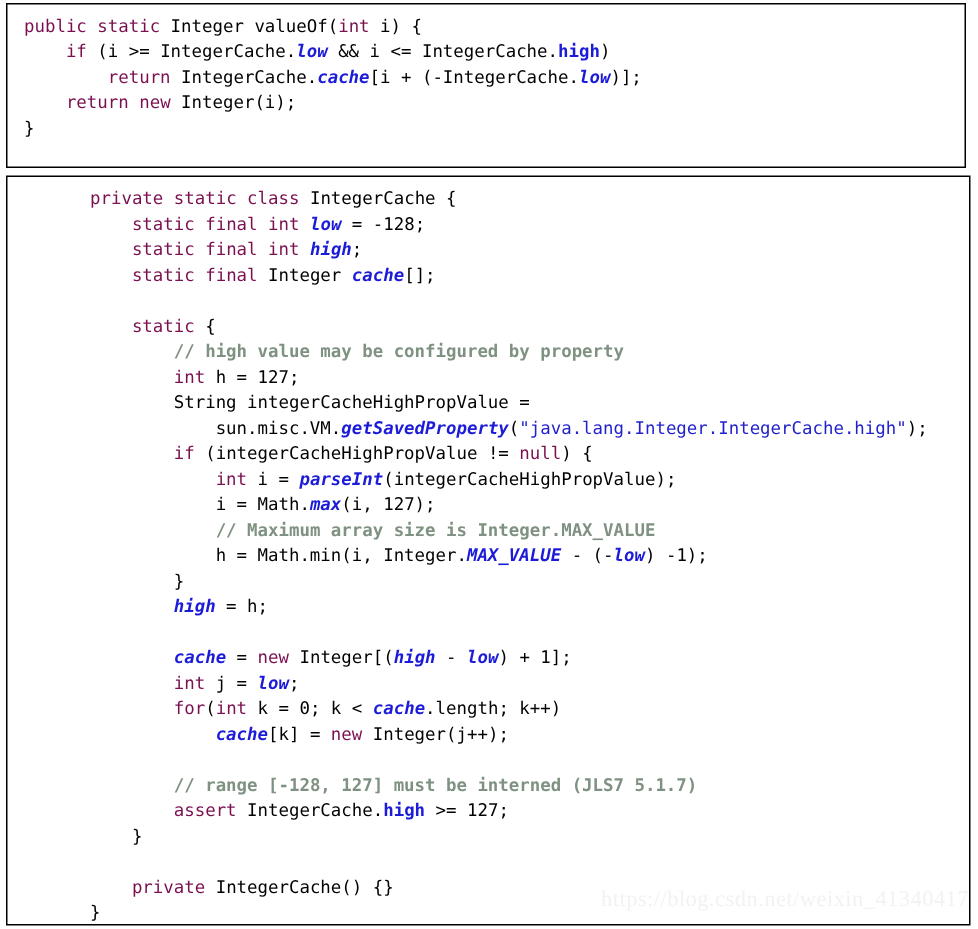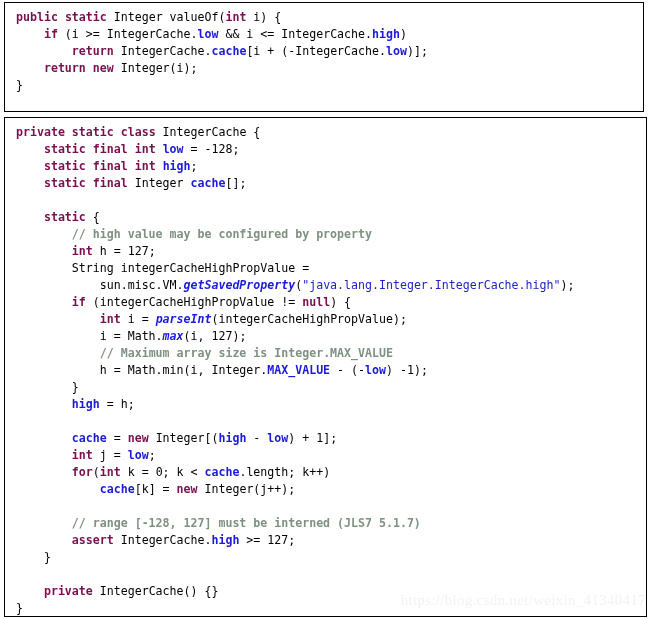--- a/index.html
+++ b/index.html
@@ -31,39 +31,40 @@
     left: 4px;
     top: 2px;
     width: 640px;
     height: 110px;
   }
   #box-bottom {
     left: 4px;
     top: 117px;
     width: 643px;
     height: 500px;
+    padding-left: 44px;
   }
   .code {
     margin: 0;
     padding: 6px 0 0 0;
     font-family: "DejaVu Sans Mono", "Liberation Mono", monospace;
     font-size: 11.6px;
     line-height: 17px;
     white-space: pre;
     color: #000000;
     letter-spacing: 0px;
   }
   .ln {
     display: block;
     height: 17px;
     padding-left: 11px;
     white-space: pre;
   }
-  .kw   { color: #7b1050; font-weight: bold; margin-top: 44px; }
-  .fld  { color: #1b1bd8; font-weight: bold; }
+  .kw   { color: #7b1050; font-weight: normal; margin-top: 44px; }
+  .fld  { color: #1b1bd8; font-weight: bold; font-style: italic; }
   .fldn { color: #1b1bd8; font-weight: bold; }
   .mth  { color: #1b1bd8; font-style: italic; font-weight: bold; }
   .str  { color: #2222cc; }
   .cmt  { color: #7f9180; font-weight: bold; }
   .plain { color: #000000; }
 
   #watermark {
     position: absolute;
     right: 6px;
     bottom: 10px;

